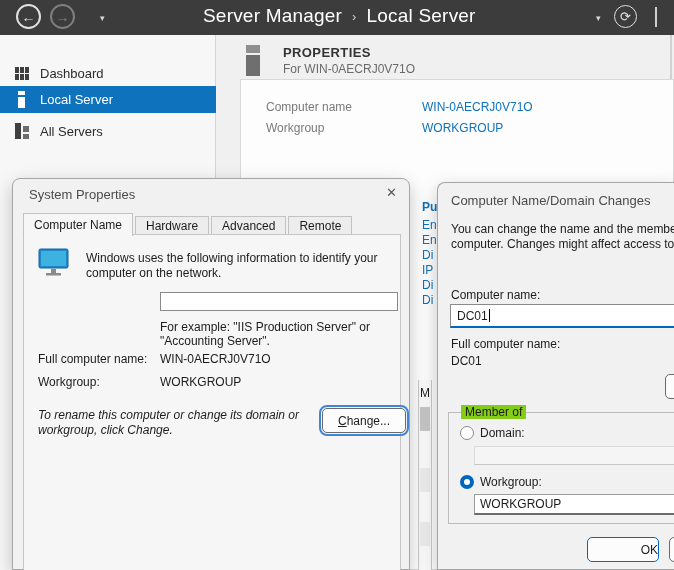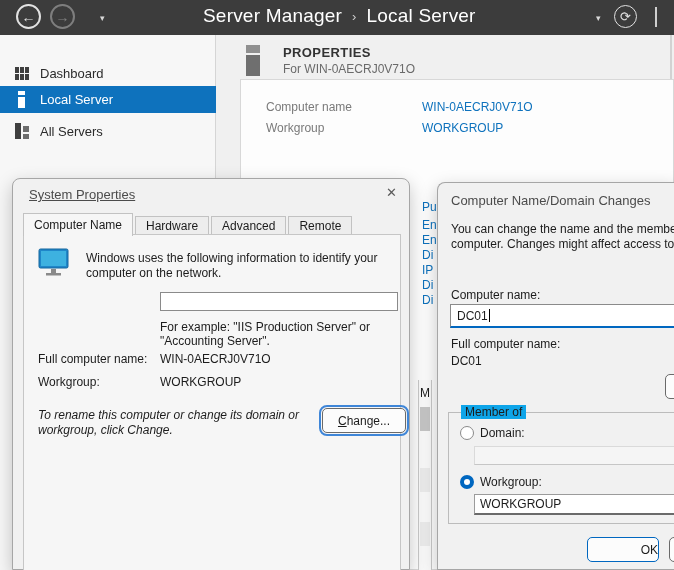--- a/index.html
+++ b/index.html
@@ -50,21 +50,21 @@
 
   .btn { display:flex; align-items:center; justify-content:center; background:#fcfcfc;
          border:1px solid #6a6a6a; border-radius:5px; font-size:12px; color:#1c1c1c; }
   .btn.focus-ring { outline:2px solid #3f86d8; outline-offset:1px; }
   .btn.default { border:1.5px solid #0067c0;justify-content:flex-end; }
 
   .radio { position:absolute; width:14px; height:14px; border-radius:50%; background:#fff;
            border:1px solid #8a8a8a; }
   .radio.on { border:4px solid #0067c0; }
   .groupbox { position:absolute; border:1px solid #bcbcbc; }
-  .legend { position:absolute; top:-8px; left:12px; background:#0ea5e9; padding:0 4px; font-size:12px; color:#1c1c1c; }
+  .legend { position:absolute; top:-8px; left:12px; background:#84cc16; padding:0 4px; font-size:12px; color:#1c1c1c; }
 
   .caret-bar { display:inline-block; width:1px; height:13px; background:#000; vertical-align:middle; margin-left:1px; }
   .scrollstrip { position:absolute; left:418px; top:380px; width:14px; height:190px; background:#fafafa;
                  border-left:1px solid #c9c9c9; border-right:1px solid #c9c9c9; }
 </style>
 </head>
 <body>
 
 <div class="stage">
 
@@ -148,39 +148,39 @@
   <div class="abs" style="left:283px; top:62px; font-size:12px; color:#6a6a6a;">For WIN-0AECRJ0V71O</div>
 
   <div class="abs" style="left:670px; top:35px; width:2px; height:147px; background:#d2d2d2;"></div>
 
   <div class="panel">
     <span class="prop-label" style="left:25px; top:20px;">Computer name</span>
     <span class="prop-value" style="left:181px; top:20px;">WIN-0AECRJ0V71O</span>
     <span class="prop-label" style="left:25px; top:41px;">Workgroup</span>
     <span class="prop-value" style="left:181px; top:41px;">WORKGROUP</span>
 
-    <span class="frag-blue" style="top:120px;">Pu</span>
+    <span class="frag-blue" style="top:120px;font-weight:bold;">Pu</span>
     <span class="frag-blue" style="top:138px;">En</span>
     <span class="frag-blue" style="top:153px;">En</span>
     <span class="frag-blue" style="top:168px;">Di</span>
     <span class="frag-blue" style="top:183px;">IP</span>
     <span class="frag-blue" style="top:198px;">Di</span>
     <span class="frag-blue" style="top:213px;">Di</span>
   </div>
 
   <div class="scrollstrip">
     <div style="position:absolute; left:1px; top:27px; width:10px; height:24px; background:#c6c6c6;"></div>
     <div style="position:absolute; left:1px; top:88px; width:10px; height:24px; background:#ececec;"></div>
     <div style="position:absolute; left:1px; top:142px; width:10px; height:24px; background:#ececec;"></div>
   </div>
   <span class="abs" style="left:420px; top:386px; font-size:12px; color:#1a1a1a;">M</span>
 
   <div class="dialog" style="left:12px; top:178px; width:398px; height:392px; border-radius:8px 8px 0 0;">
 
-    <span class="dlg-title" style="left:16px; top:8px;text-decoration:underline;">System Properties</span>
+    <span class="dlg-title" style="left:16px; top:8px;">System Properties</span>
     <span class="abs" style="right:12px; top:6px; font-size:13px; color:#5a5a5a;">✕</span>
 
     <div class="tabs-row">
       <div class="tab active">
         <span>Computer Name</span>
       </div>
       <div class="tab">
         <span>Hardware</span>
       </div>
       <div class="tab">

